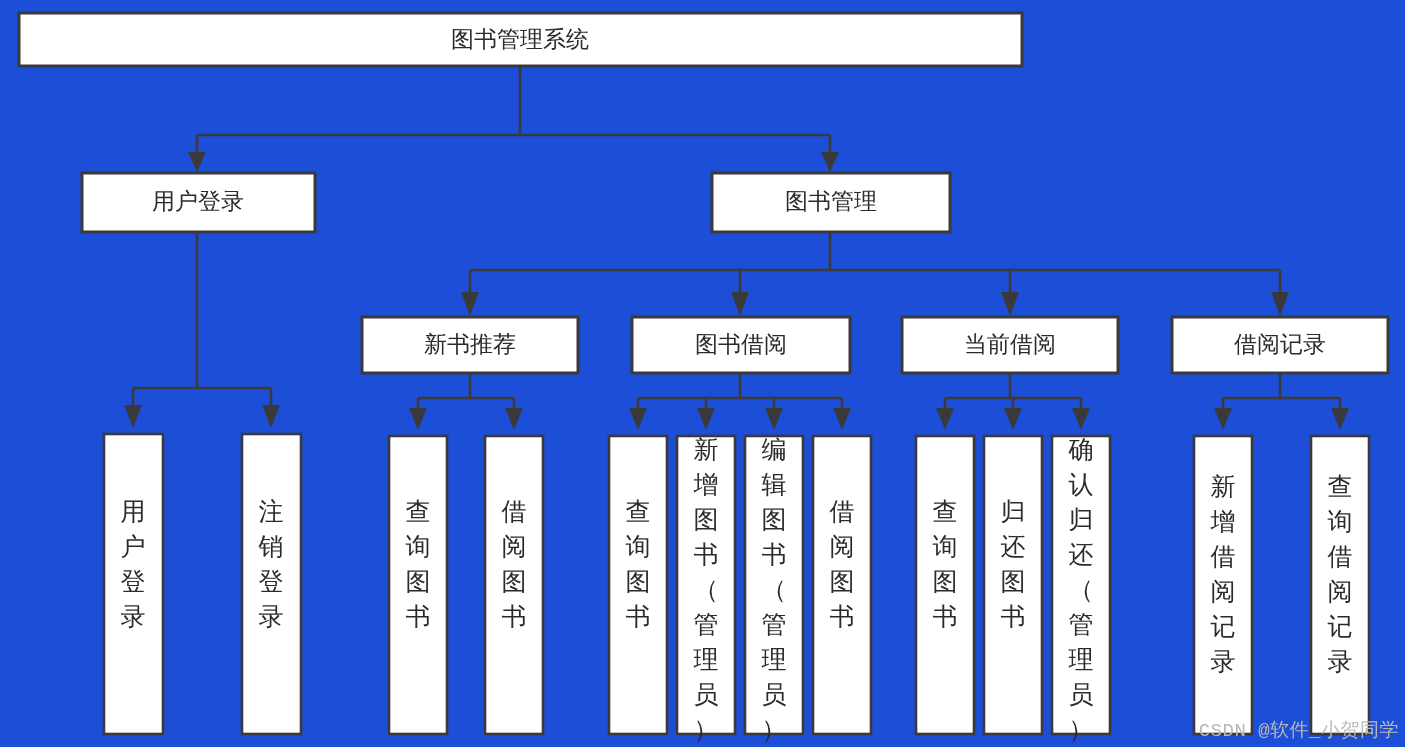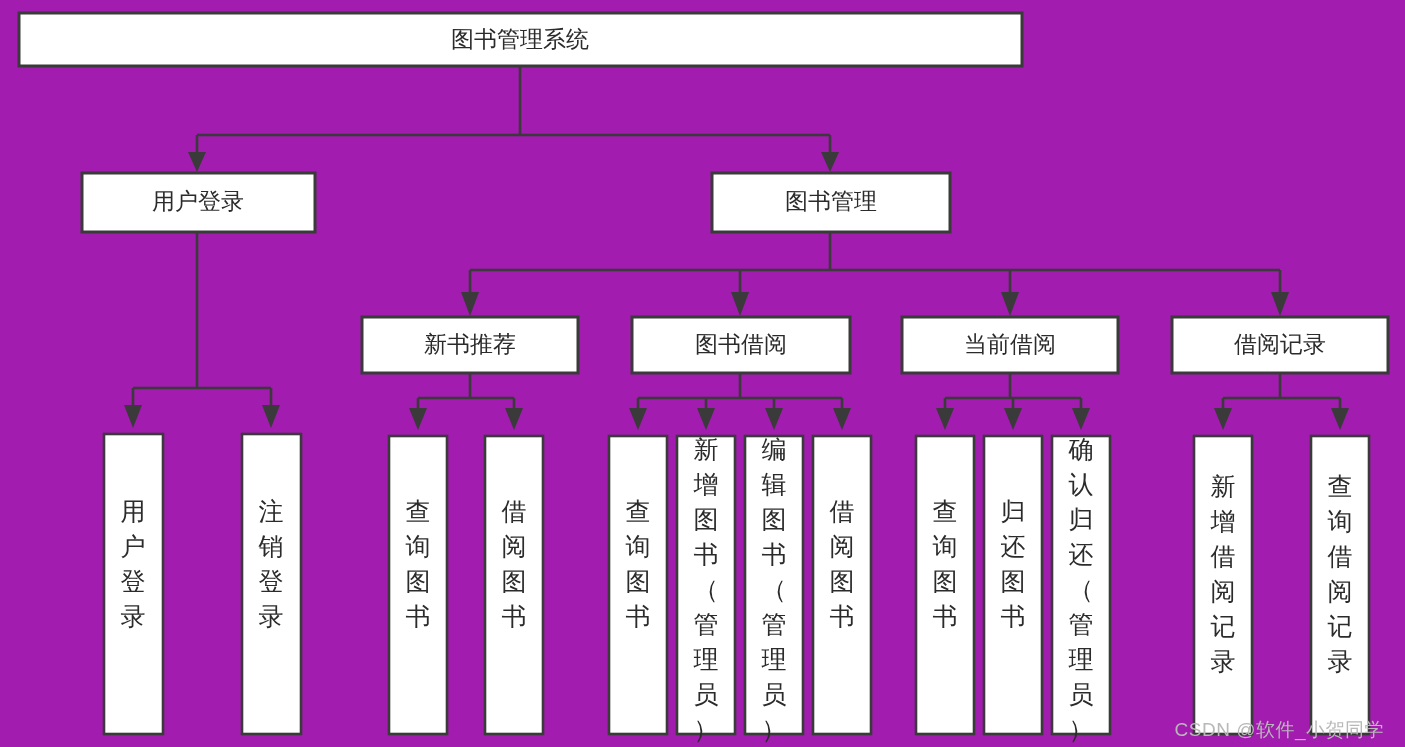--- a/index.html
+++ b/index.html
@@ -10,21 +10,21 @@
   body {
     width: 1405px;
     height: 747px;
     font-family: "Liberation Sans", "DejaVu Sans", sans-serif;
     overflow: hidden;
   }
   #diagram-root {
     position: relative;
     width: 1405px;
     height: 747px;
-    background: #a21caf;
+    background: #1d4ed8;
   }
   svg#flowchart {
     position: absolute;
     left: 0;
     top: 0;
     width: 1405px;
     height: 747px;
     display: block;
   }
   .node-box {
@@ -56,23 +56,23 @@
     dominant-baseline: middle;
   }
   .leaf-label {
     font-family: "Liberation Sans", "DejaVu Sans", sans-serif;
     font-size: 25px;
     fill: #2b2b2b;
     text-anchor: middle;
   }
   .watermark-text {
     position: absolute;
-    right: 21px;
+    right: 6px;
     bottom: 4px;
-    font-family: Liberation Sans, sans-serif;
+    font-family: Liberation Mono, monospace;
     font-size: 19px;
     color: #b8b8b8;
     white-space: nowrap;
     letter-spacing: 0.5px;
   }
 </style>
 </head>
 <body>
 
 <div id="diagram-root">

